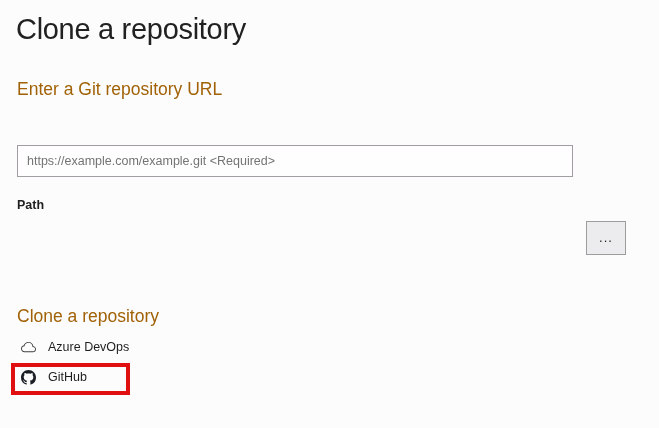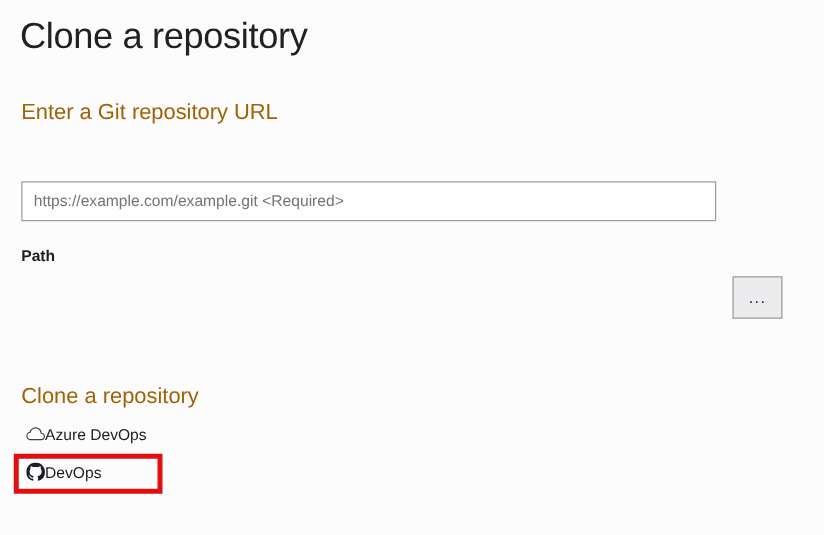--- a/index.html
+++ b/index.html
@@ -45,21 +45,21 @@
   .browse-button {
     position: absolute; left: 586px; top: 221px; width: 40px; height: 34px;
     background: #ececee; border: 1.5px solid #9d9d9d;
     font-family: "Liberation Sans", sans-serif;
     font-size: 13px; color: #1e1e1e; letter-spacing: 1px;
     line-height: 26px; text-align: center; cursor: pointer;
   }
 
   .repo-item {
     position: absolute; left: 21px;
-    display: flex; align-items: center; gap: 0;
+    display: flex; align-items: flex-start; gap: 12px;
     cursor: pointer;
   }
   .repo-item.azure  { top: 340px; }
   .repo-item.github { top: 370px; }
   .repo-item .icon { display: inline-flex; width: 15px; height: 15px; align-items: center; justify-content: center; }
   .repo-item .label { font-size: 12.5px; color: #1e1e1e; }
 
   .highlight-box {
     position: absolute; left: 11px; top: 363px;
     width: 119px; height: 32px;
@@ -94,16 +94,16 @@
   </div>
 
   <div class="highlight-box" style="border-color: rgb(224, 16, 16);"></div>
 
   <div class="repo-item github">
     <span class="icon">
       <svg width="15" height="15" viewBox="0 0 16 16" aria-hidden="true">
         <path fill="#1b1f24" d="M8 0c4.42 0 8 3.58 8 8a8.013 8.013 0 0 1-5.45 7.59c-.4.08-.55-.17-.55-.38 0-.27.01-1.13.01-2.2 0-.75-.25-1.23-.54-1.48 1.78-.2 3.65-.88 3.65-3.95 0-.88-.31-1.59-.82-2.15.08-.2.36-1.02-.08-2.12 0 0-.67-.22-2.2.82-.64-.18-1.32-.27-2-.27-.68 0-1.36.09-2 .27-1.53-1.03-2.2-.82-2.2-.82-.44 1.1-.16 1.92-.08 2.12-.51.56-.82 1.27-.82 2.15 0 3.06 1.86 3.75 3.64 3.95-.23.2-.44.55-.51 1.07-.46.21-1.61.55-2.33-.66-.15-.24-.6-.83-1.23-.82-.67.01-.27.38.01.53.34.19.73.9.82 1.13.16.45.68 1.31 2.69.94 0 .67.01 1.3.01 1.49 0 .21-.15.45-.55.38A7.995 7.995 0 0 1 0 8c0-4.42 3.58-8 8-8Z"></path>
       </svg>
     </span>
-    <span class="label">DevOps</span>
+    <span class="label">GitHub</span>
   </div>
 
 </div>
 
 </body></html>

